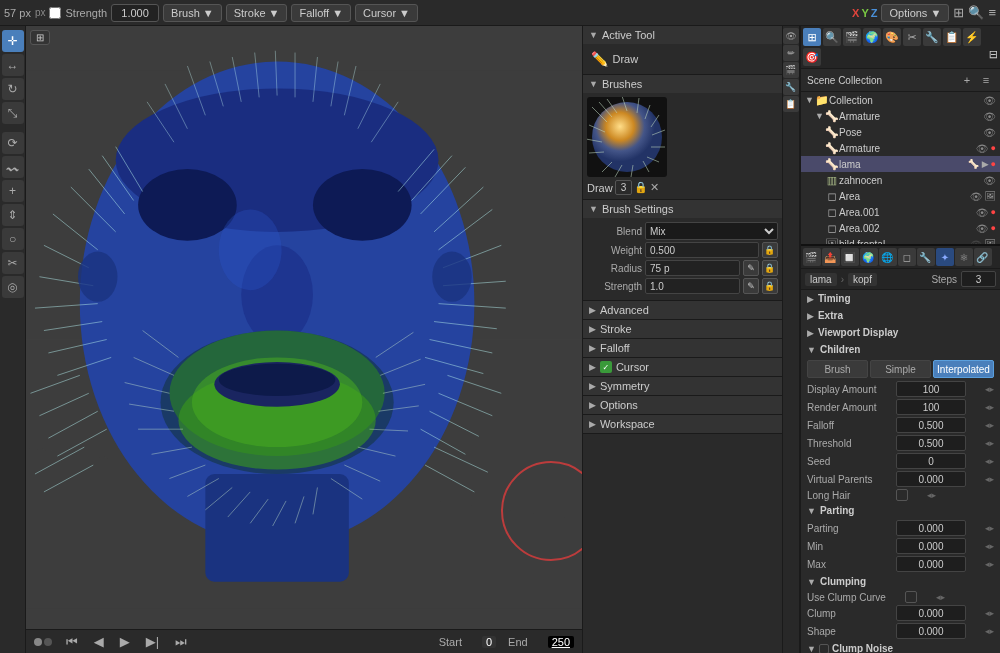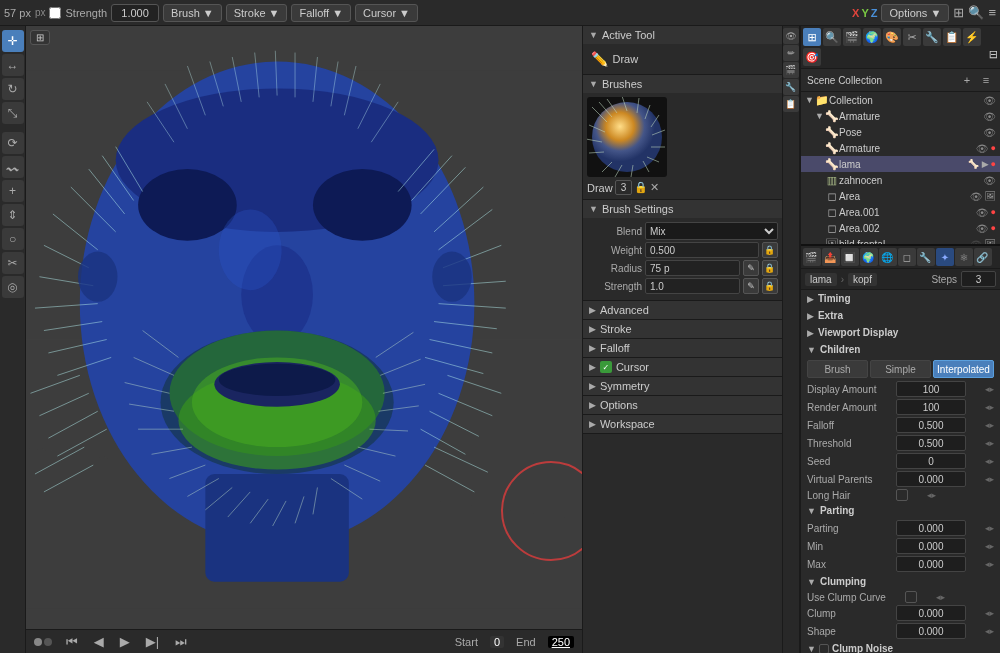--- a/index.html
+++ b/index.html
@@ -89,21 +89,21 @@
       height: 24px;
       background: #2a2a2a;
       display: flex;
       align-items: center;
       padding: 0 8px;
       gap: 12px;
       border-top: 1px solid #1a1a1a;
       font-size: 11px;
       color: #aaa;
     }
-    .statusbar-item { display: flex; align-items: center; gap: 12px; }
+    .statusbar-item { display: flex; align-items: center; gap: 20px; }
     .statusbar-dots { display: flex; gap: 2px; }
     .statusbar-dot { width: 8px; height: 8px; border-radius: 50%; background: #555; cursor: pointer; }
     .statusbar-dot.active { background: #888; }
     .nav-btn { background: none; border: none; color: #aaa; cursor: pointer; font-size: 13px; padding: 0 2px; }
 
     
     #right-panel {
       width: 200px;
       background: #2a2a2a;
       border-left: 1px solid #1a1a1a;

